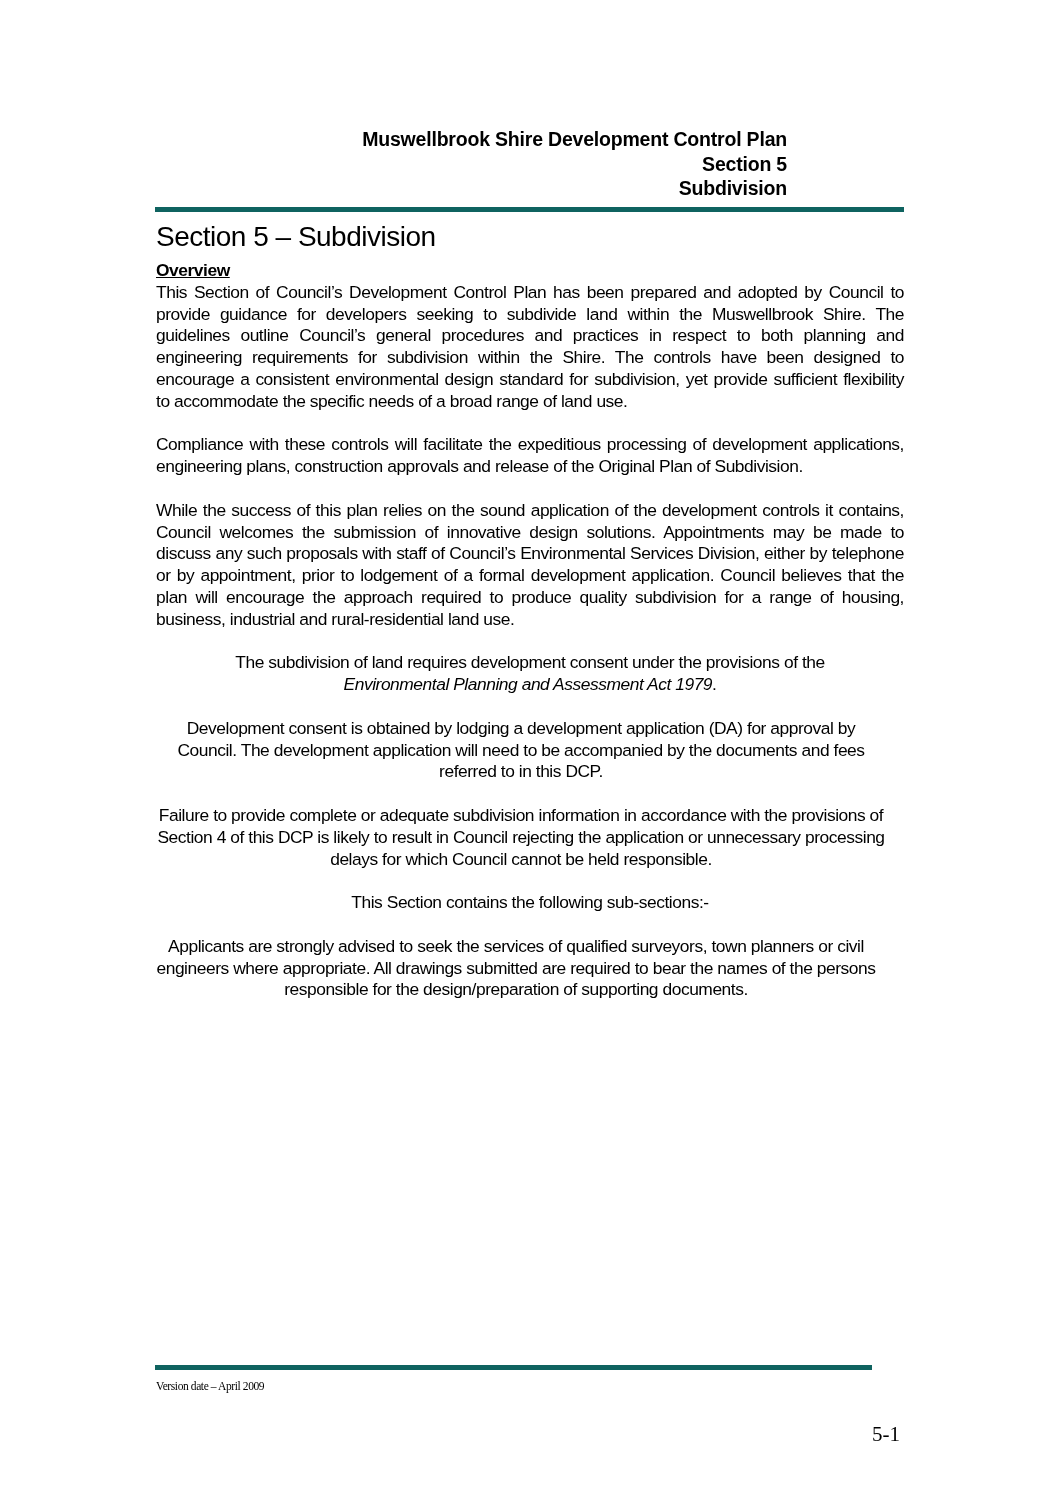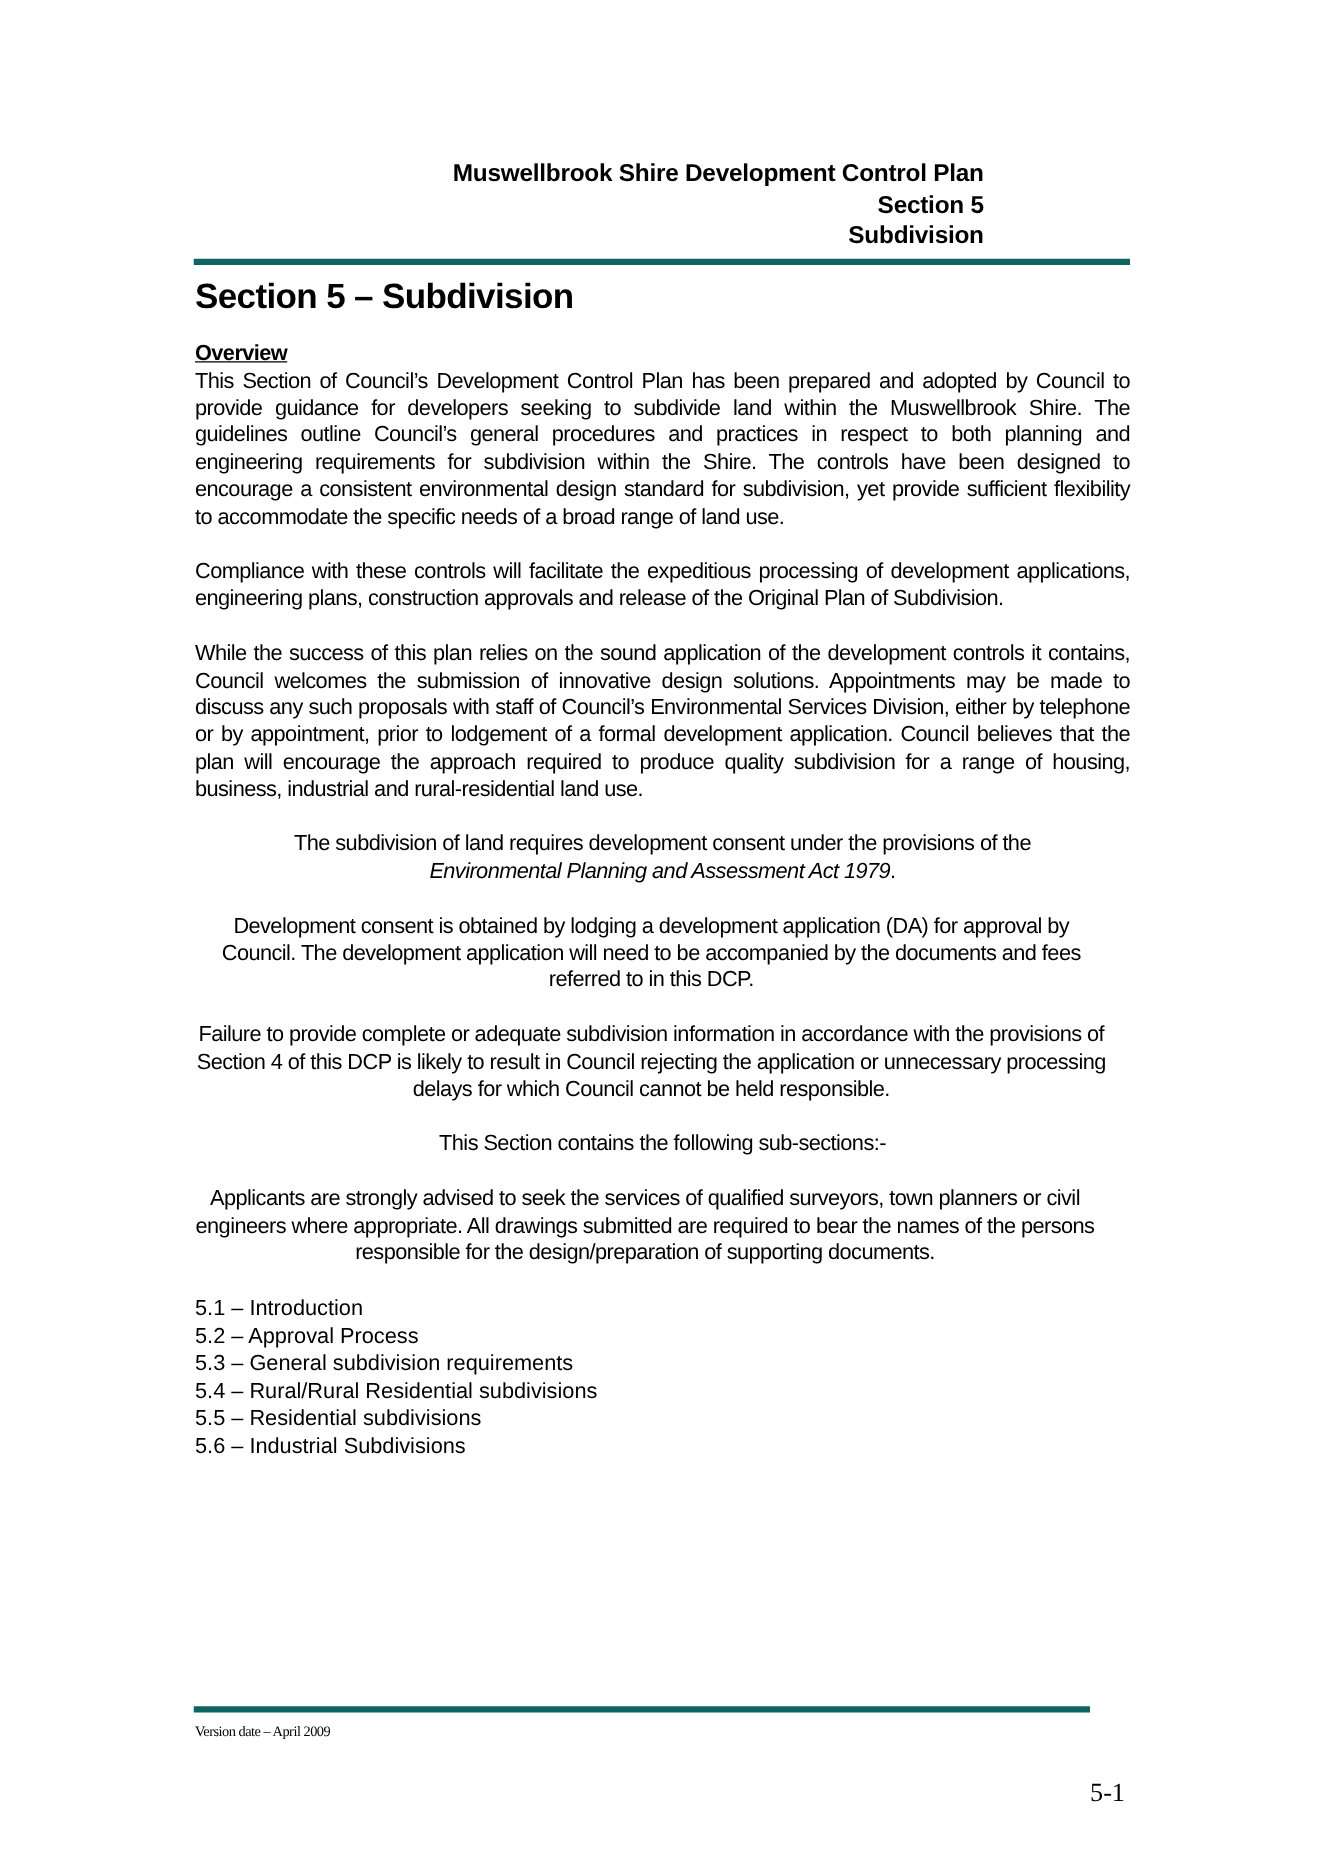--- a/index.html
+++ b/index.html
@@ -6,23 +6,23 @@
     body { width: 1058px; height: 1497px; position: relative; overflow: hidden; color: #000; }
     .page { position: absolute; left: 0; top: 0; width: 941px; height: 1497px; }
 
     .running-head { position: absolute; right: 154px; top: 127px; text-align: right;
       font-family: "Liberation Sans", sans-serif; font-weight: bold; font-size: 19.5px; line-height: 24.5px; letter-spacing: -0.2px; }
     .running-head div { white-space: nowrap; }
 
     .rule-top { position: absolute; left: 155px; top: 207px; width: 749px; height: 5px; background: #0f6360; }
 
     .section-title { position: absolute; left: 156px; top: 220px; margin: 0;
-      font-family: "Liberation Sans", sans-serif; font-weight: bold; font-size: 28px; line-height: 34px; letter-spacing: -0.5px; }
+      font-family: "Liberation Sans", sans-serif; font-weight: normal; font-size: 28px; line-height: 34px; letter-spacing: -0.5px; }
 
-    .body { position: absolute; left: 156px; top: 272px; width: 748px;
+    .body { position: absolute; left: 156px; top: 260px; width: 748px;
       font-family: "Liberation Sans", sans-serif; font-size: 17.4px; line-height: 21.8px; letter-spacing: -0.45px; }
     .overview-heading { font-weight: bold; text-decoration: underline; }
     p { margin: 0 0 21.8px 0; text-align: center; }
     p.just { text-align: justify; }
     p.first { margin-top: 0; }
     .italic { font-style: italic; }
 
     .subsections { margin: 0; padding: 0; list-style: none; font-size: 17.4px; line-height: 22px; letter-spacing: 0; }
 
     .rule-bottom { position: absolute; left: 155px; top: 1365px; width: 717px; height: 5px; background: #0f6360; }
@@ -47,26 +47,18 @@
   <div class="body">
     <div class="overview-heading">Overview</div>
     <p class="just first">This Section of Council’s Development Control Plan has been prepared and adopted by Council to provide guidance for developers seeking to subdivide land within the Muswellbrook Shire. The guidelines outline Council’s general procedures and practices in respect to both planning and engineering requirements for subdivision within the Shire. The controls have been designed to encourage a consistent environmental design standard for subdivision, yet provide sufficient flexibility to accommodate the specific needs of a broad range of land use.</p>
     <p class="just">Compliance with these controls will facilitate the expeditious processing of development applications, engineering plans, construction approvals and release of the Original Plan of Subdivision.</p>
     <p class="just">While the success of this plan relies on the sound application of the development controls it contains, Council welcomes the submission of innovative design solutions. Appointments may be made to discuss any such proposals with staff of Council’s Environmental Services Division, either by telephone or by appointment, prior to lodgement of a formal development application. Council believes that the plan will encourage the approach required to produce quality subdivision for a range of housing, business, industrial and rural-residential land use.</p>
     <p><span>The subdivision of land requires development consent under the provisions of the</span><br><span class="italic">Environmental Planning and Assessment Act 1979</span><span>.</span></p>
     <p style="width:730px">Development consent is obtained by lodging a development application (DA) for approval by Council.  The development application will need to be accompanied by the documents and fees referred to in this DCP.</p>
     <p style="width:730px">Failure to provide complete or adequate subdivision information in accordance with the provisions of Section 4 of this DCP is likely to result in Council rejecting the application or unnecessary processing delays for which Council cannot be held responsible.</p>
     <p>This Section contains the following sub-sections:-</p>
     <p style="width:720px">Applicants are strongly advised to seek the services of qualified surveyors, town planners or civil engineers where appropriate.  All drawings submitted are required to bear the names of the persons responsible for the design/preparation of supporting documents.</p>
-    <ul class="subsections">
-      <li>5.1 – Introduction</li>
-      <li>5.2 – Approval Process</li>
-      <li>5.3 – General subdivision requirements</li>
-      <li>5.4 – Rural/Rural Residential subdivisions</li>
-      <li>5.5 – Residential subdivisions</li>
-      <li>5.6 – Industrial Subdivisions</li>
-    </ul>
   </div>
 
   <div class="rule-bottom" style="background: rgb(15, 99, 96);"></div>
   <div class="version">Version date – April 2009</div>
   <div class="page-num">5-1</div>
 </div>
 
 </body></html>

